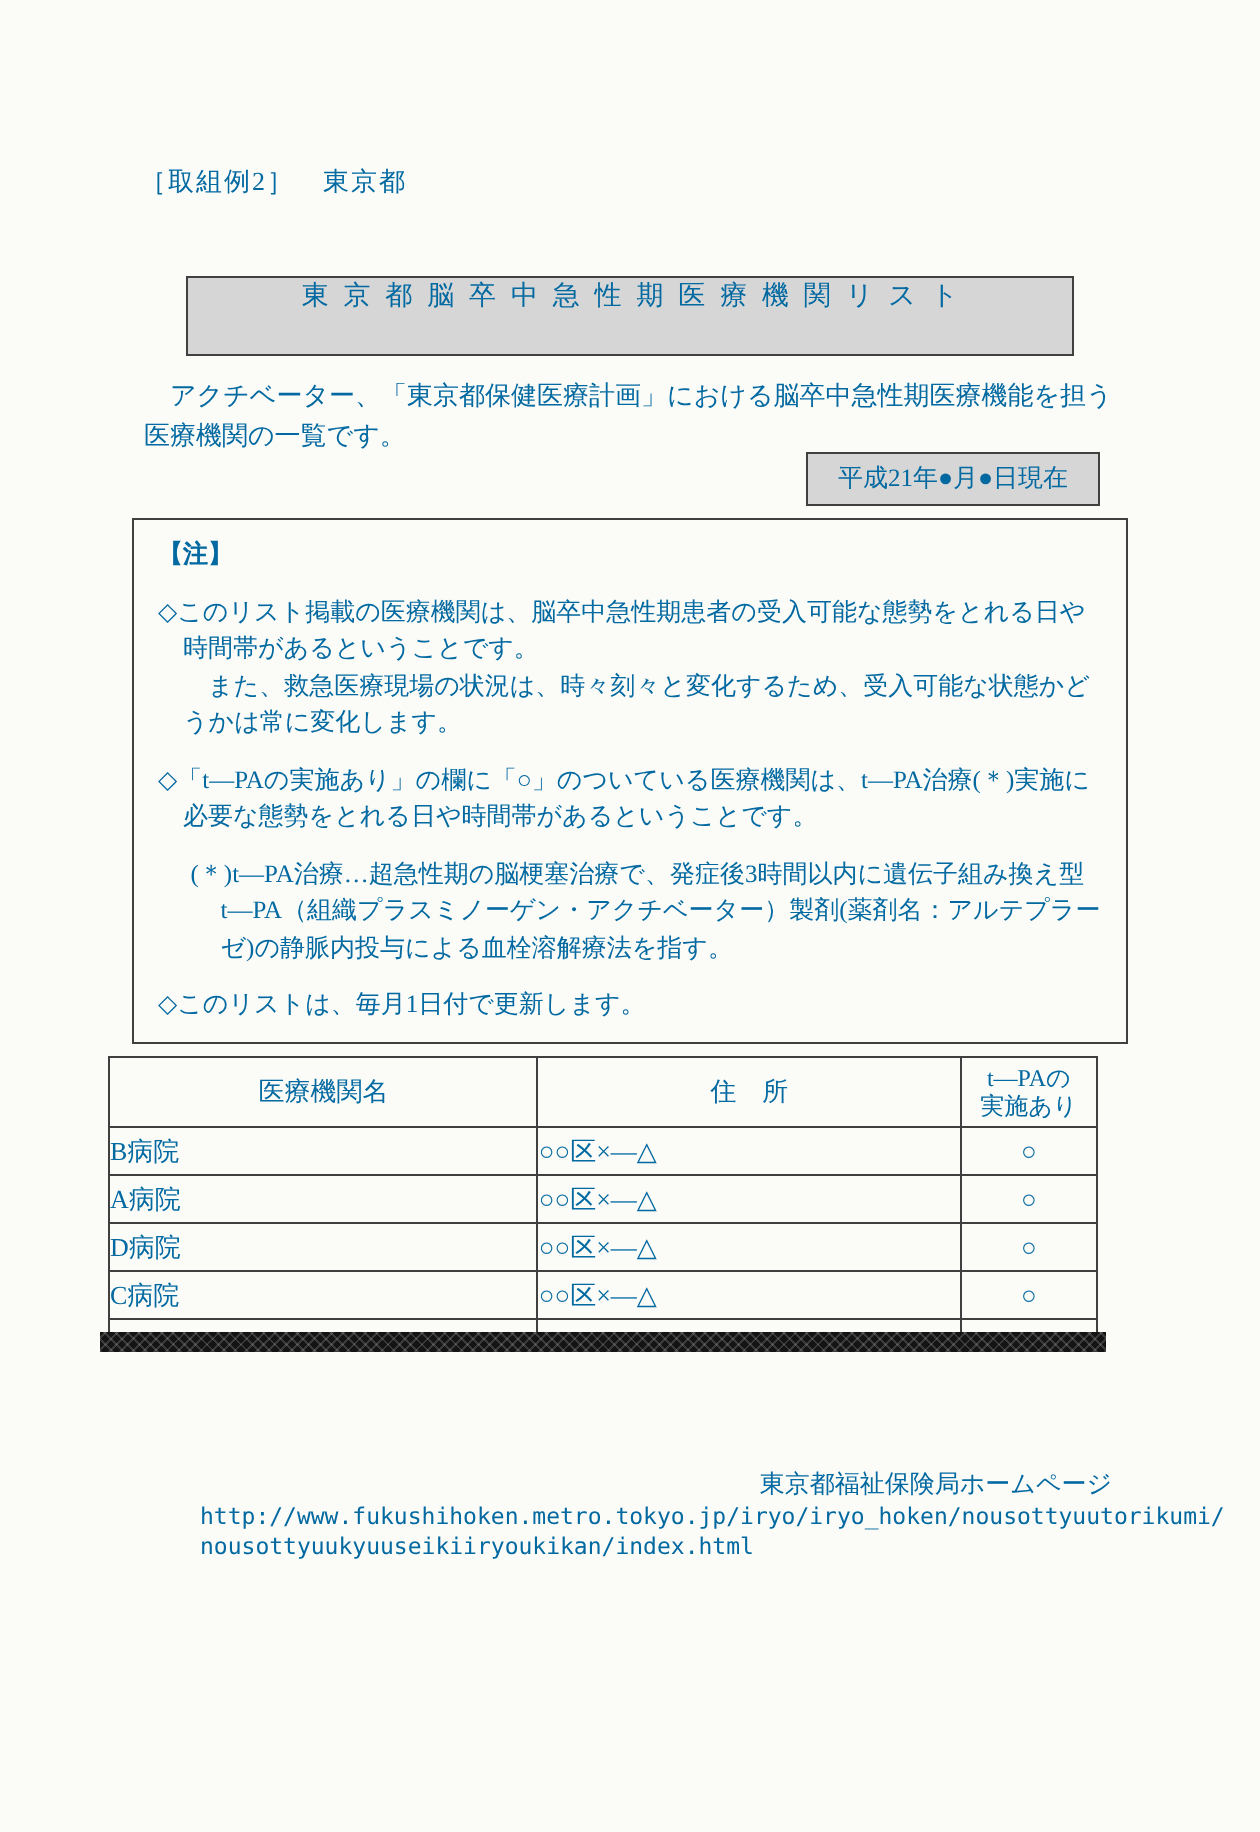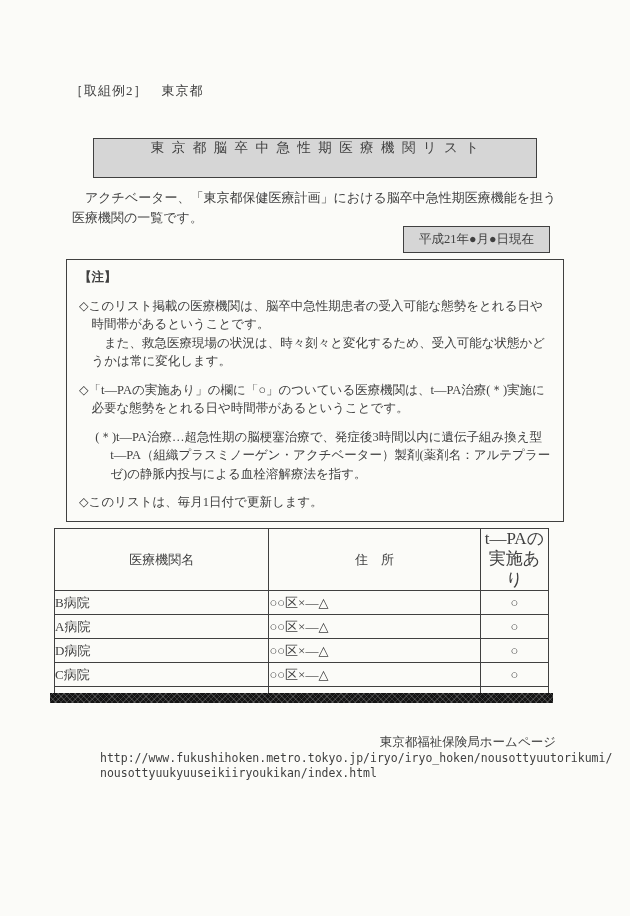--- a/index.html
+++ b/index.html
@@ -5,21 +5,21 @@
   html,body{margin:0;padding:0;}
   body{
     width:630px;height:916px;
     background:#e8e8e8;
     font-family:"Liberation Serif","DejaVu Serif",serif;
   }
   .page{
     position:relative;
     width:630px;height:916px;
     background:#fbfbf8;
-    color:#404040;
+    color:#0369a1;
     overflow:hidden;
   }
   .doc-label{
     position:absolute;left:70px;top:82px;
     font-size:13px;letter-spacing:1px;
   }
   .title-box{
     position:absolute;left:93px;top:138px;width:444px;height:40px;
     background:#d6d6d6;border:1px solid #404040;
     display:flex;align-items:flex-start;justify-content:center;
@@ -55,21 +55,21 @@
   table.hospitals{
     width:100%;border-collapse:collapse;table-layout:fixed;
     font-size:13px;background:#fbfbf8;
   }
   table.hospitals th,table.hospitals td{
     border:1px solid #404040;padding:0;
   }
   table.hospitals thead th{
     font-weight:normal;text-align:center;height:34px;line-height:1.2;
   }
-  th.tpa-h{font-size:17px;}
+  th.tpa-h{font-size:12px;}
   td.name{padding-left:30px;height:23px;}
   td.addr{padding-left:12px;height:23px;}
   td.tpa{text-align:center;height:23px;}
   tr.partial td{height:11px;}
   tr.partial td span{display:block;height:11px;line-height:19px;overflow:hidden;}
   .cut-band{
     position:absolute;left:-4px;right:-4px;bottom:-4px;height:10px;
     background-color:#141414;
     background-image:
       repeating-linear-gradient(45deg, rgba(255,255,255,0.16) 0 1px, transparent 1px 4px),

